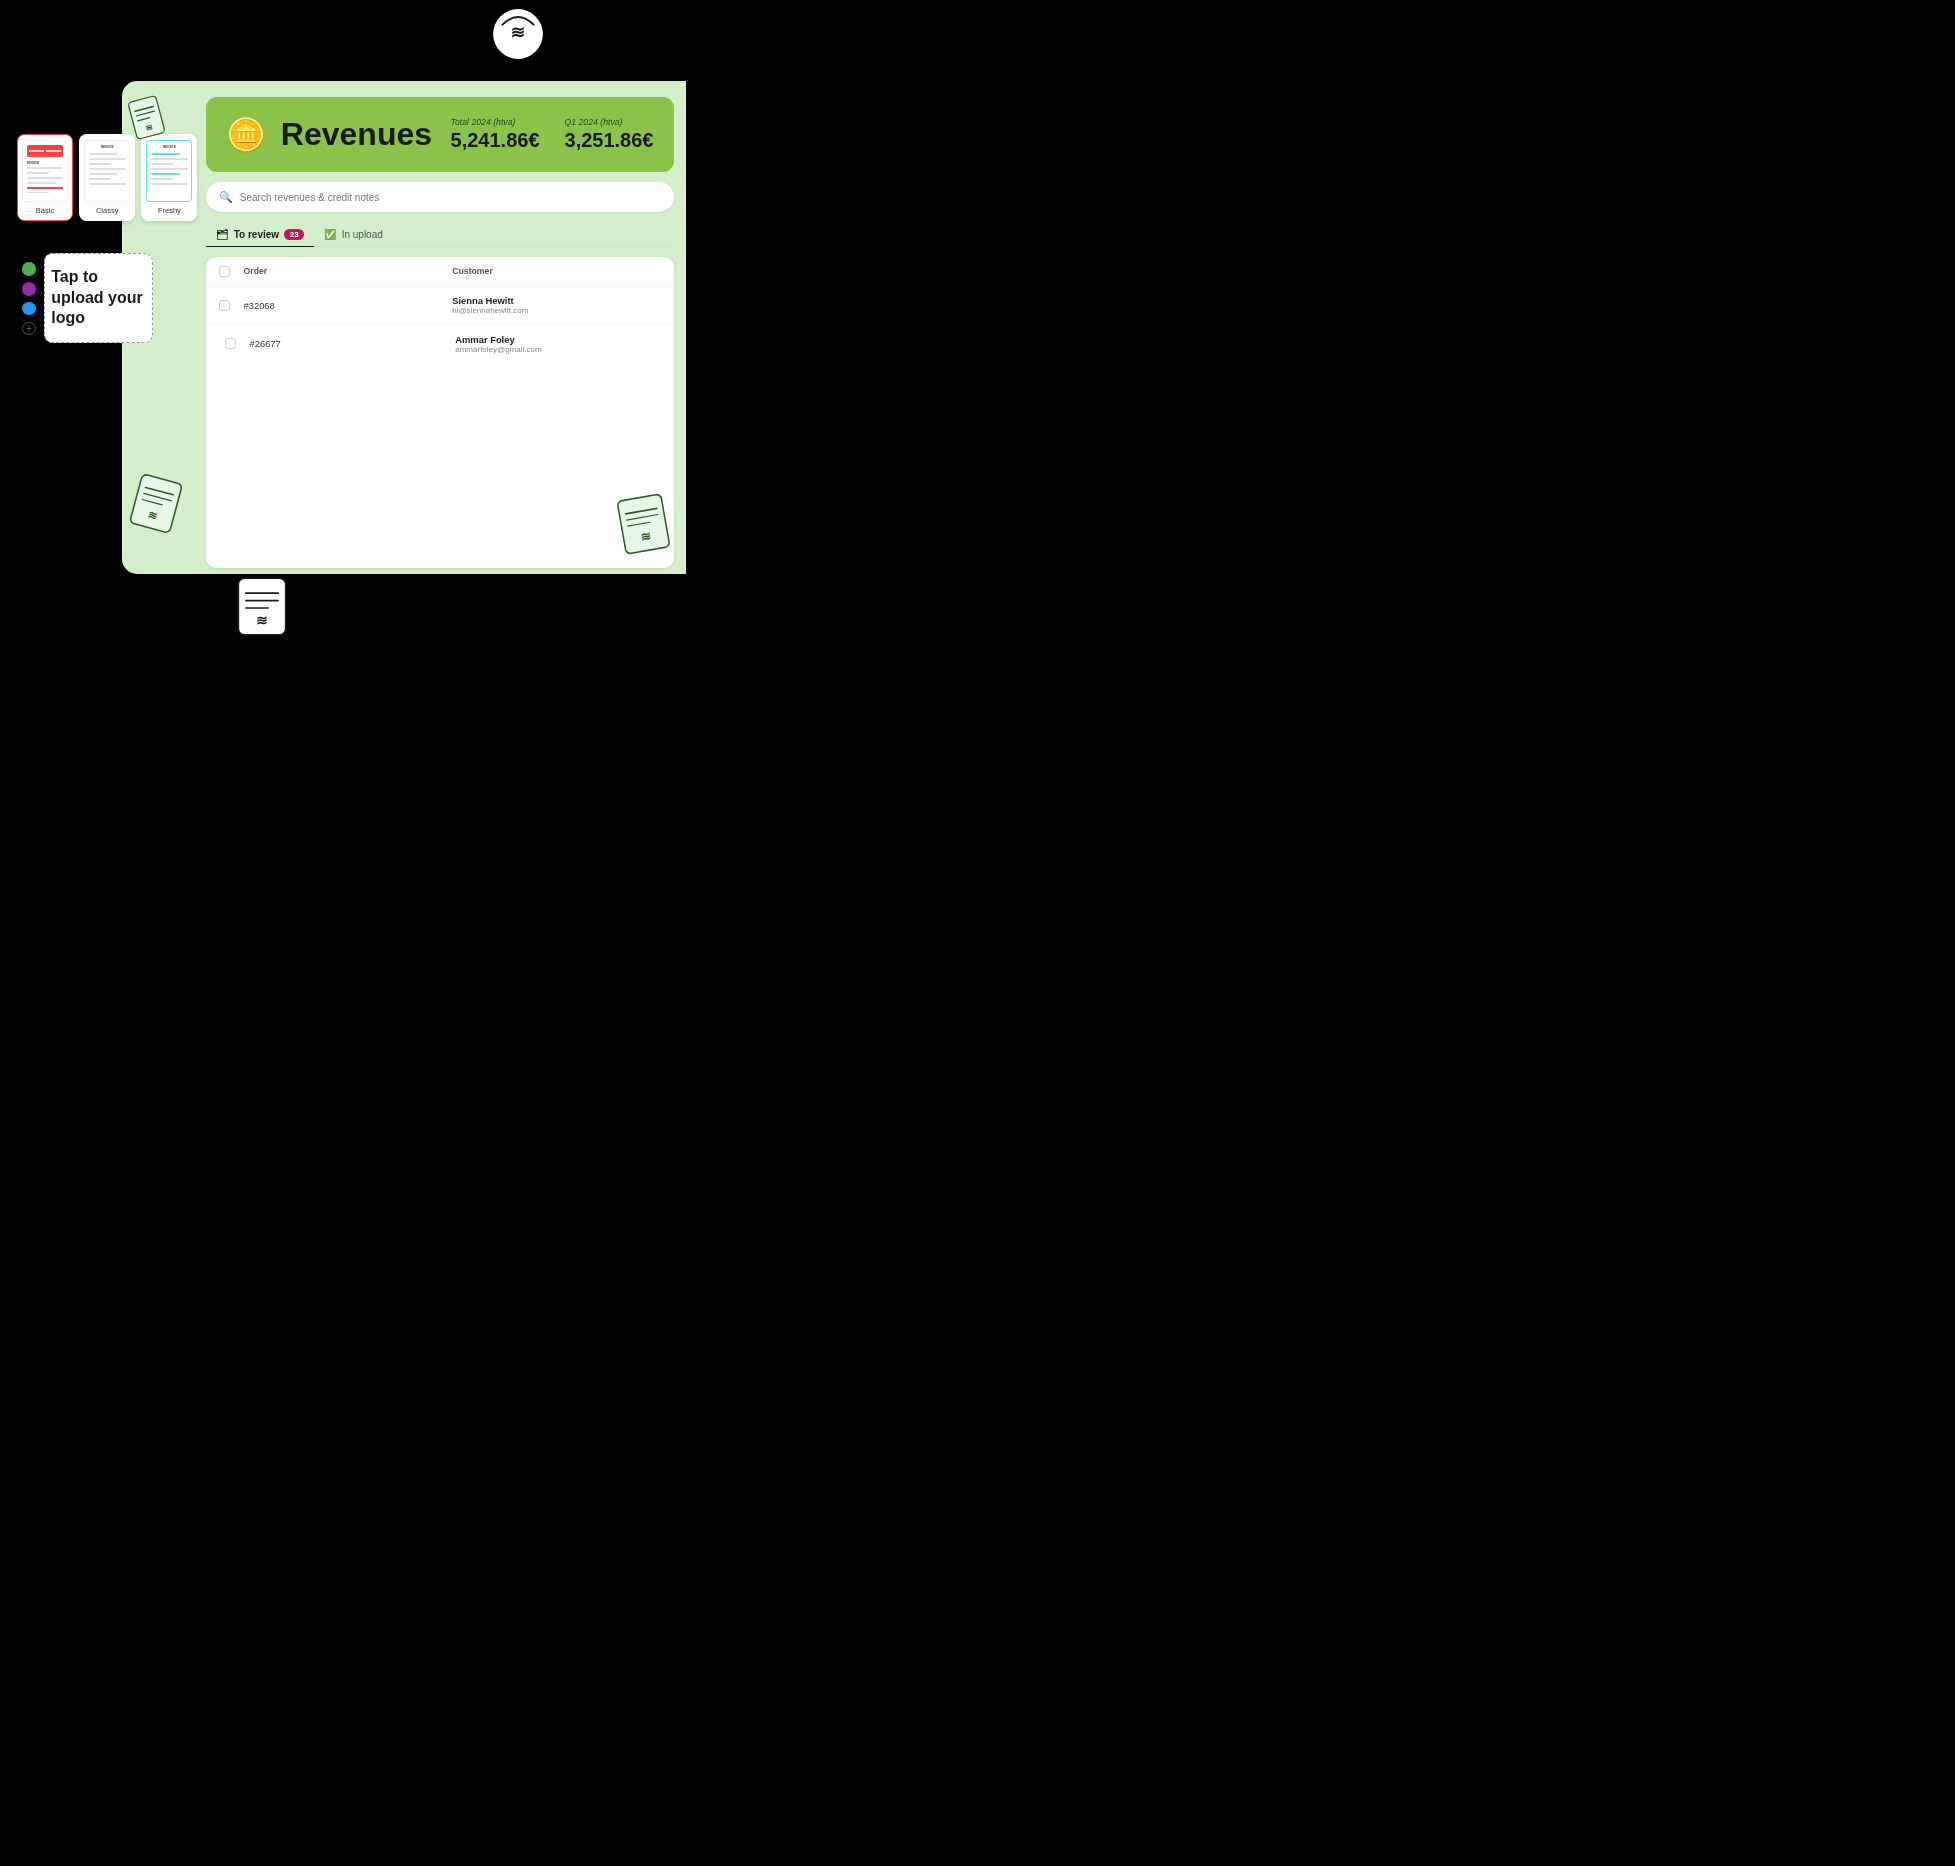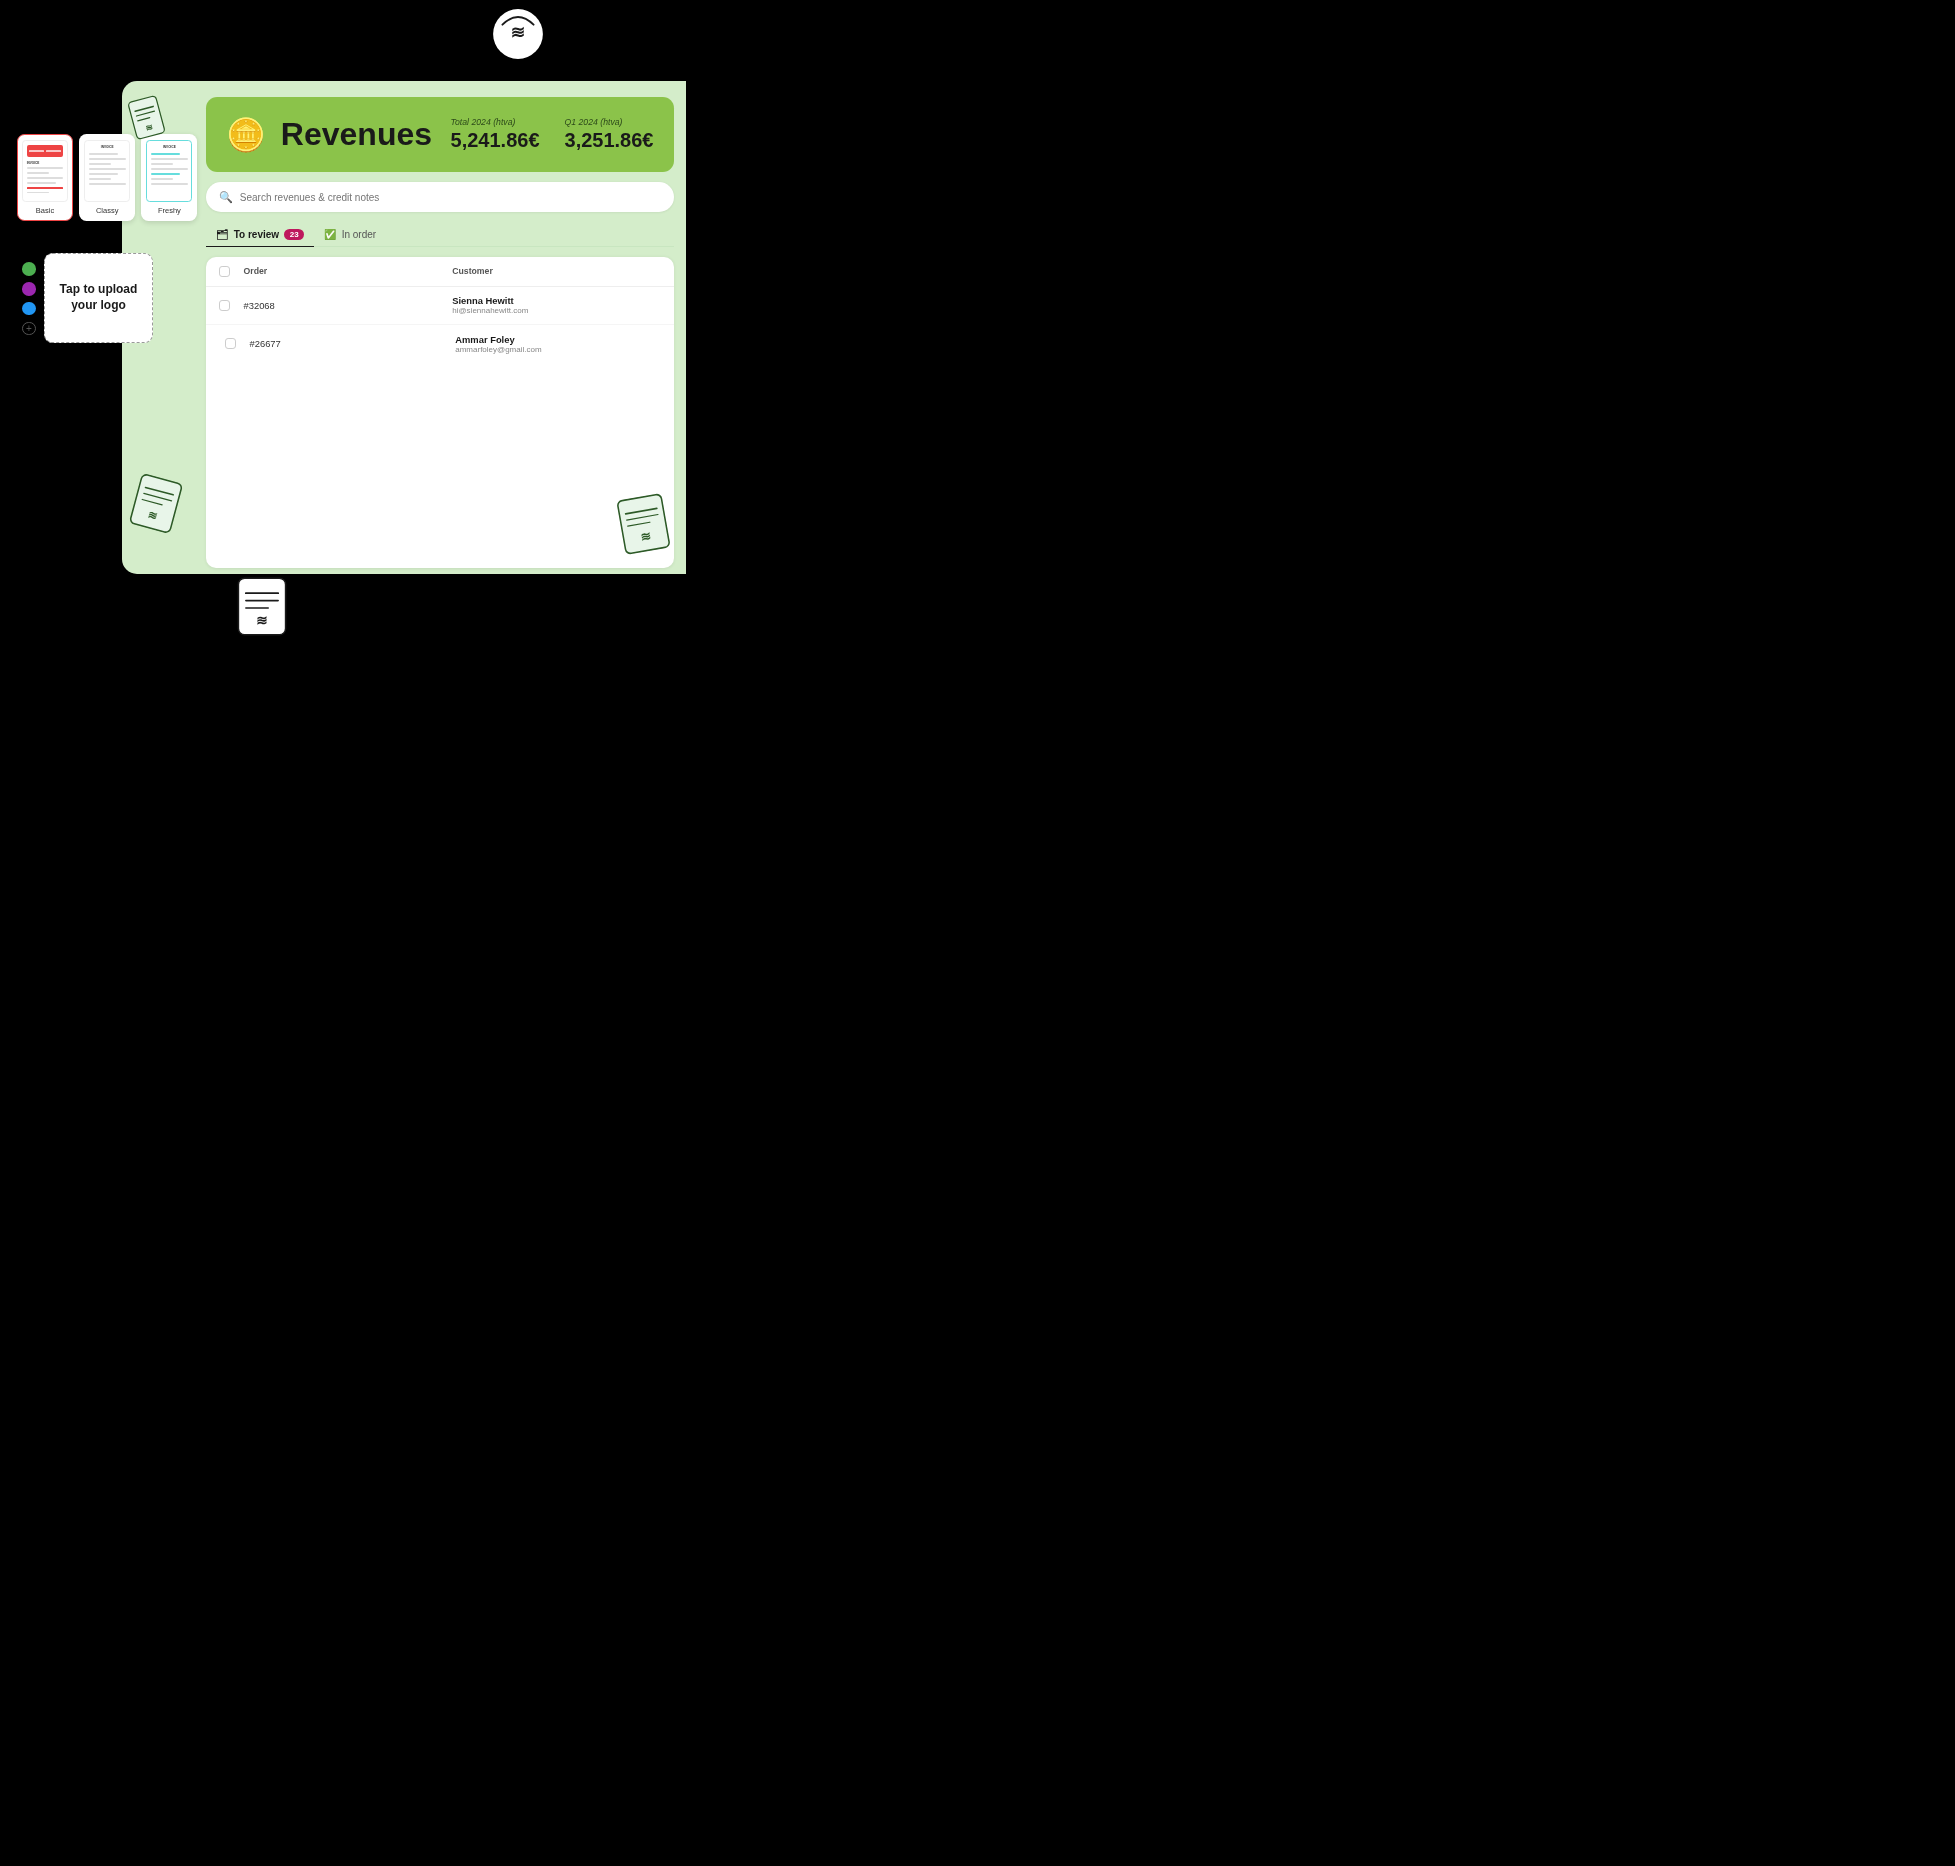--- a/index.html
+++ b/index.html
@@ -169,24 +169,24 @@
       border-radius: 8.7px;
       background: #fff;
       display: flex;
       align-items: center;
       justify-content: center;
       cursor: pointer;
       z-index: 10;
     }
 
     .upload-logo-text {
-      font-size: 12px;
+      font-size: 16px;
       font-weight: 700;
       color: #1a1a1a;
-      text-align: center;
+      text-align: left;
       line-height: 1.3;
       padding: 6.2px;
     }
 
     
     .content-area {
       position: absolute;
       top: 97px;
       left: 206px;
       right: 12.5px;
@@ -550,21 +550,21 @@
   </div>
 
   <div class="tabs">
     <div class="tab active">
       <span class="tab-icon">🗂</span>
       <span>To review</span>
       <span class="tab-badge">23</span>
     </div>
     <div class="tab">
       <span class="tab-icon">✅</span>
-      <span>In order</span>
+      <span>In upload</span>
     </div>
   </div>
 
   <div class="table-container">
     <div class="table-header">
       <div>
         <div class="checkbox"></div>
       </div>
       <div class="col-header">Order</div>
       <div class="col-header">Customer</div>

